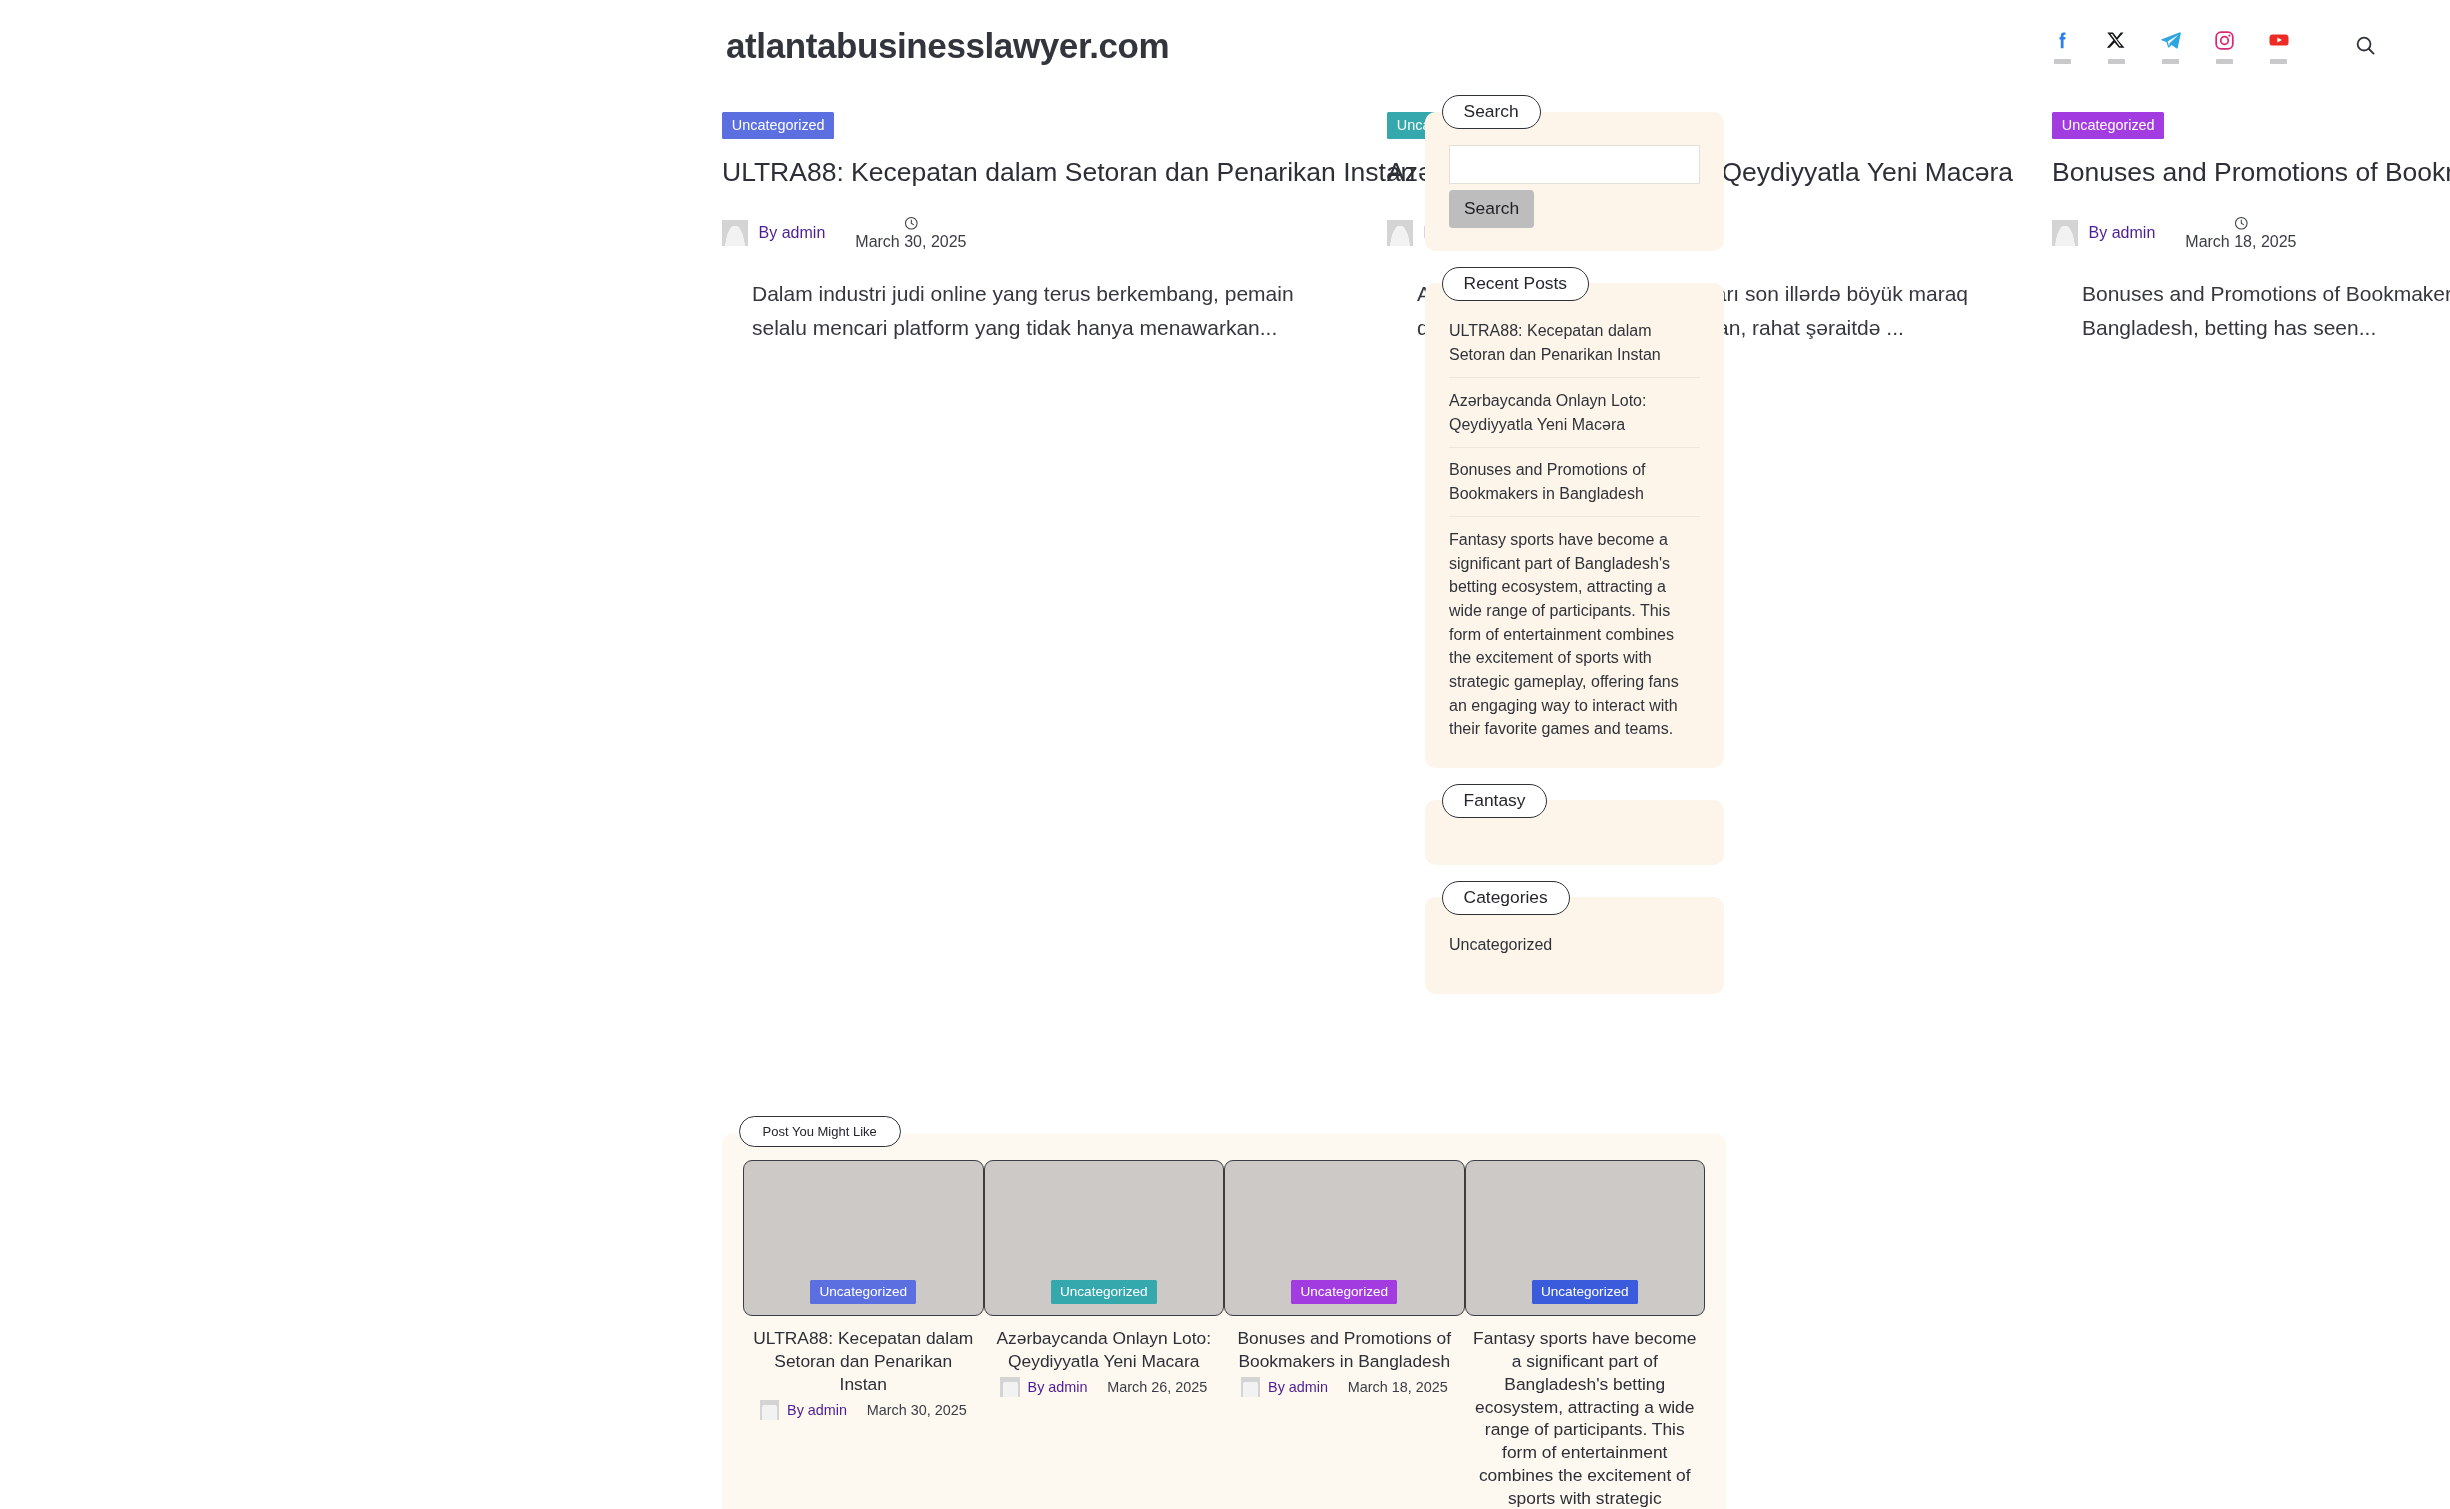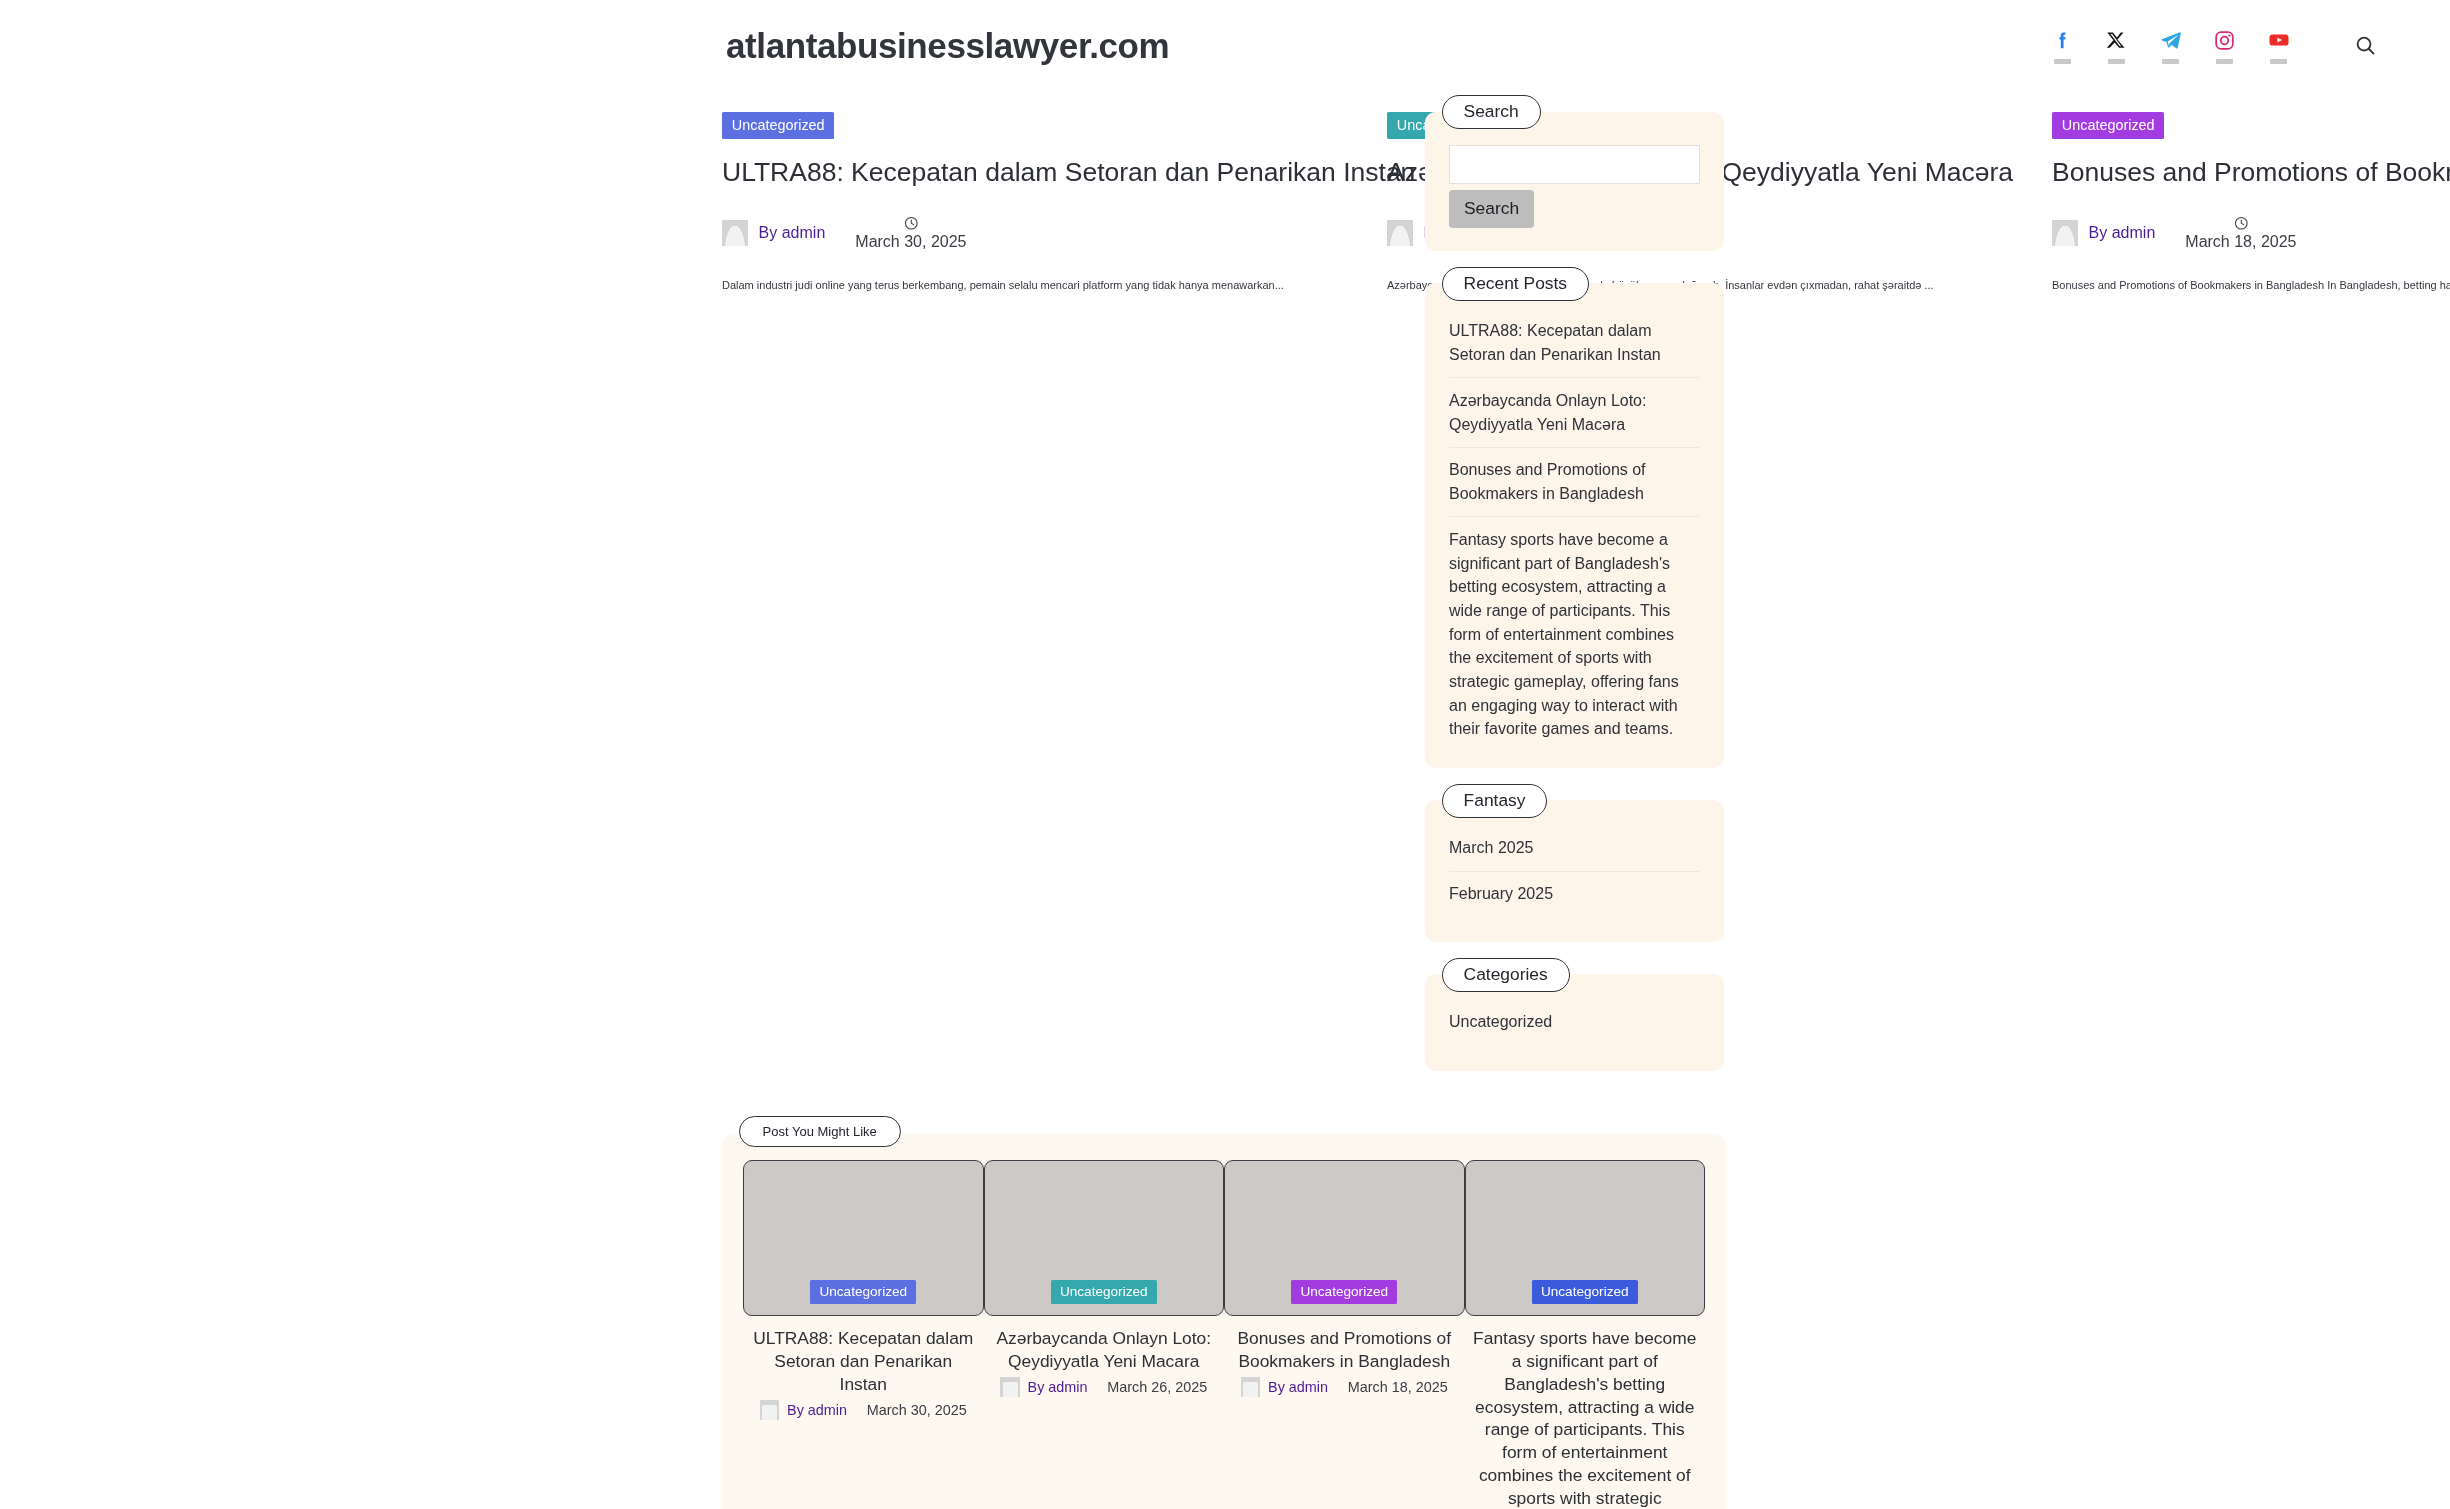--- a/index.html
+++ b/index.html
@@ -156,23 +156,24 @@
   }
 
   .meta-date {
     font-size: 16px;
     color: #3a3d44;
     white-space: nowrap;
   }
 
   .post-excerpt {
     margin-top: 26px;
-    font-size: 11px;
+    font-size: 21px;
     line-height: 1.62;
     color: #34373e;
+    margin-left: 30px;
   }
 
   
   .sidebar {
     position: absolute;
     top: 112px;
     left: 1425px;
     width: 299px;
   }
 
@@ -463,24 +464,20 @@
       <li>ULTRA88: Kecepatan dalam Setoran dan Penarikan Instan</li>
       <li>Azərbaycanda Onlayn Loto: Qeydiyyatla Yeni Macəra</li>
       <li>Bonuses and Promotions of Bookmakers in Bangladesh</li>
       <li>Fantasy sports have become a significant part of Bangladesh's betting ecosystem, attracting a wide range of participants. This form of entertainment combines the excitement of sports with strategic gameplay, offering fans an engaging way to interact with their favorite games and teams.</li>
     </ul>
   </div>
 
 
   <div class="widget widget-compact">
     <span class="widget-title">Fantasy</span>
-    <ul class="widget-list">
-      <li>March 2025</li>
-      <li>February 2025</li>
-    </ul>
   </div>
 
   <div class="widget widget-compact">
     <span class="widget-title">Categories</span>
     <ul class="widget-list">
       <li>Uncategorized</li>
     </ul>
   </div>
 
 </aside>

